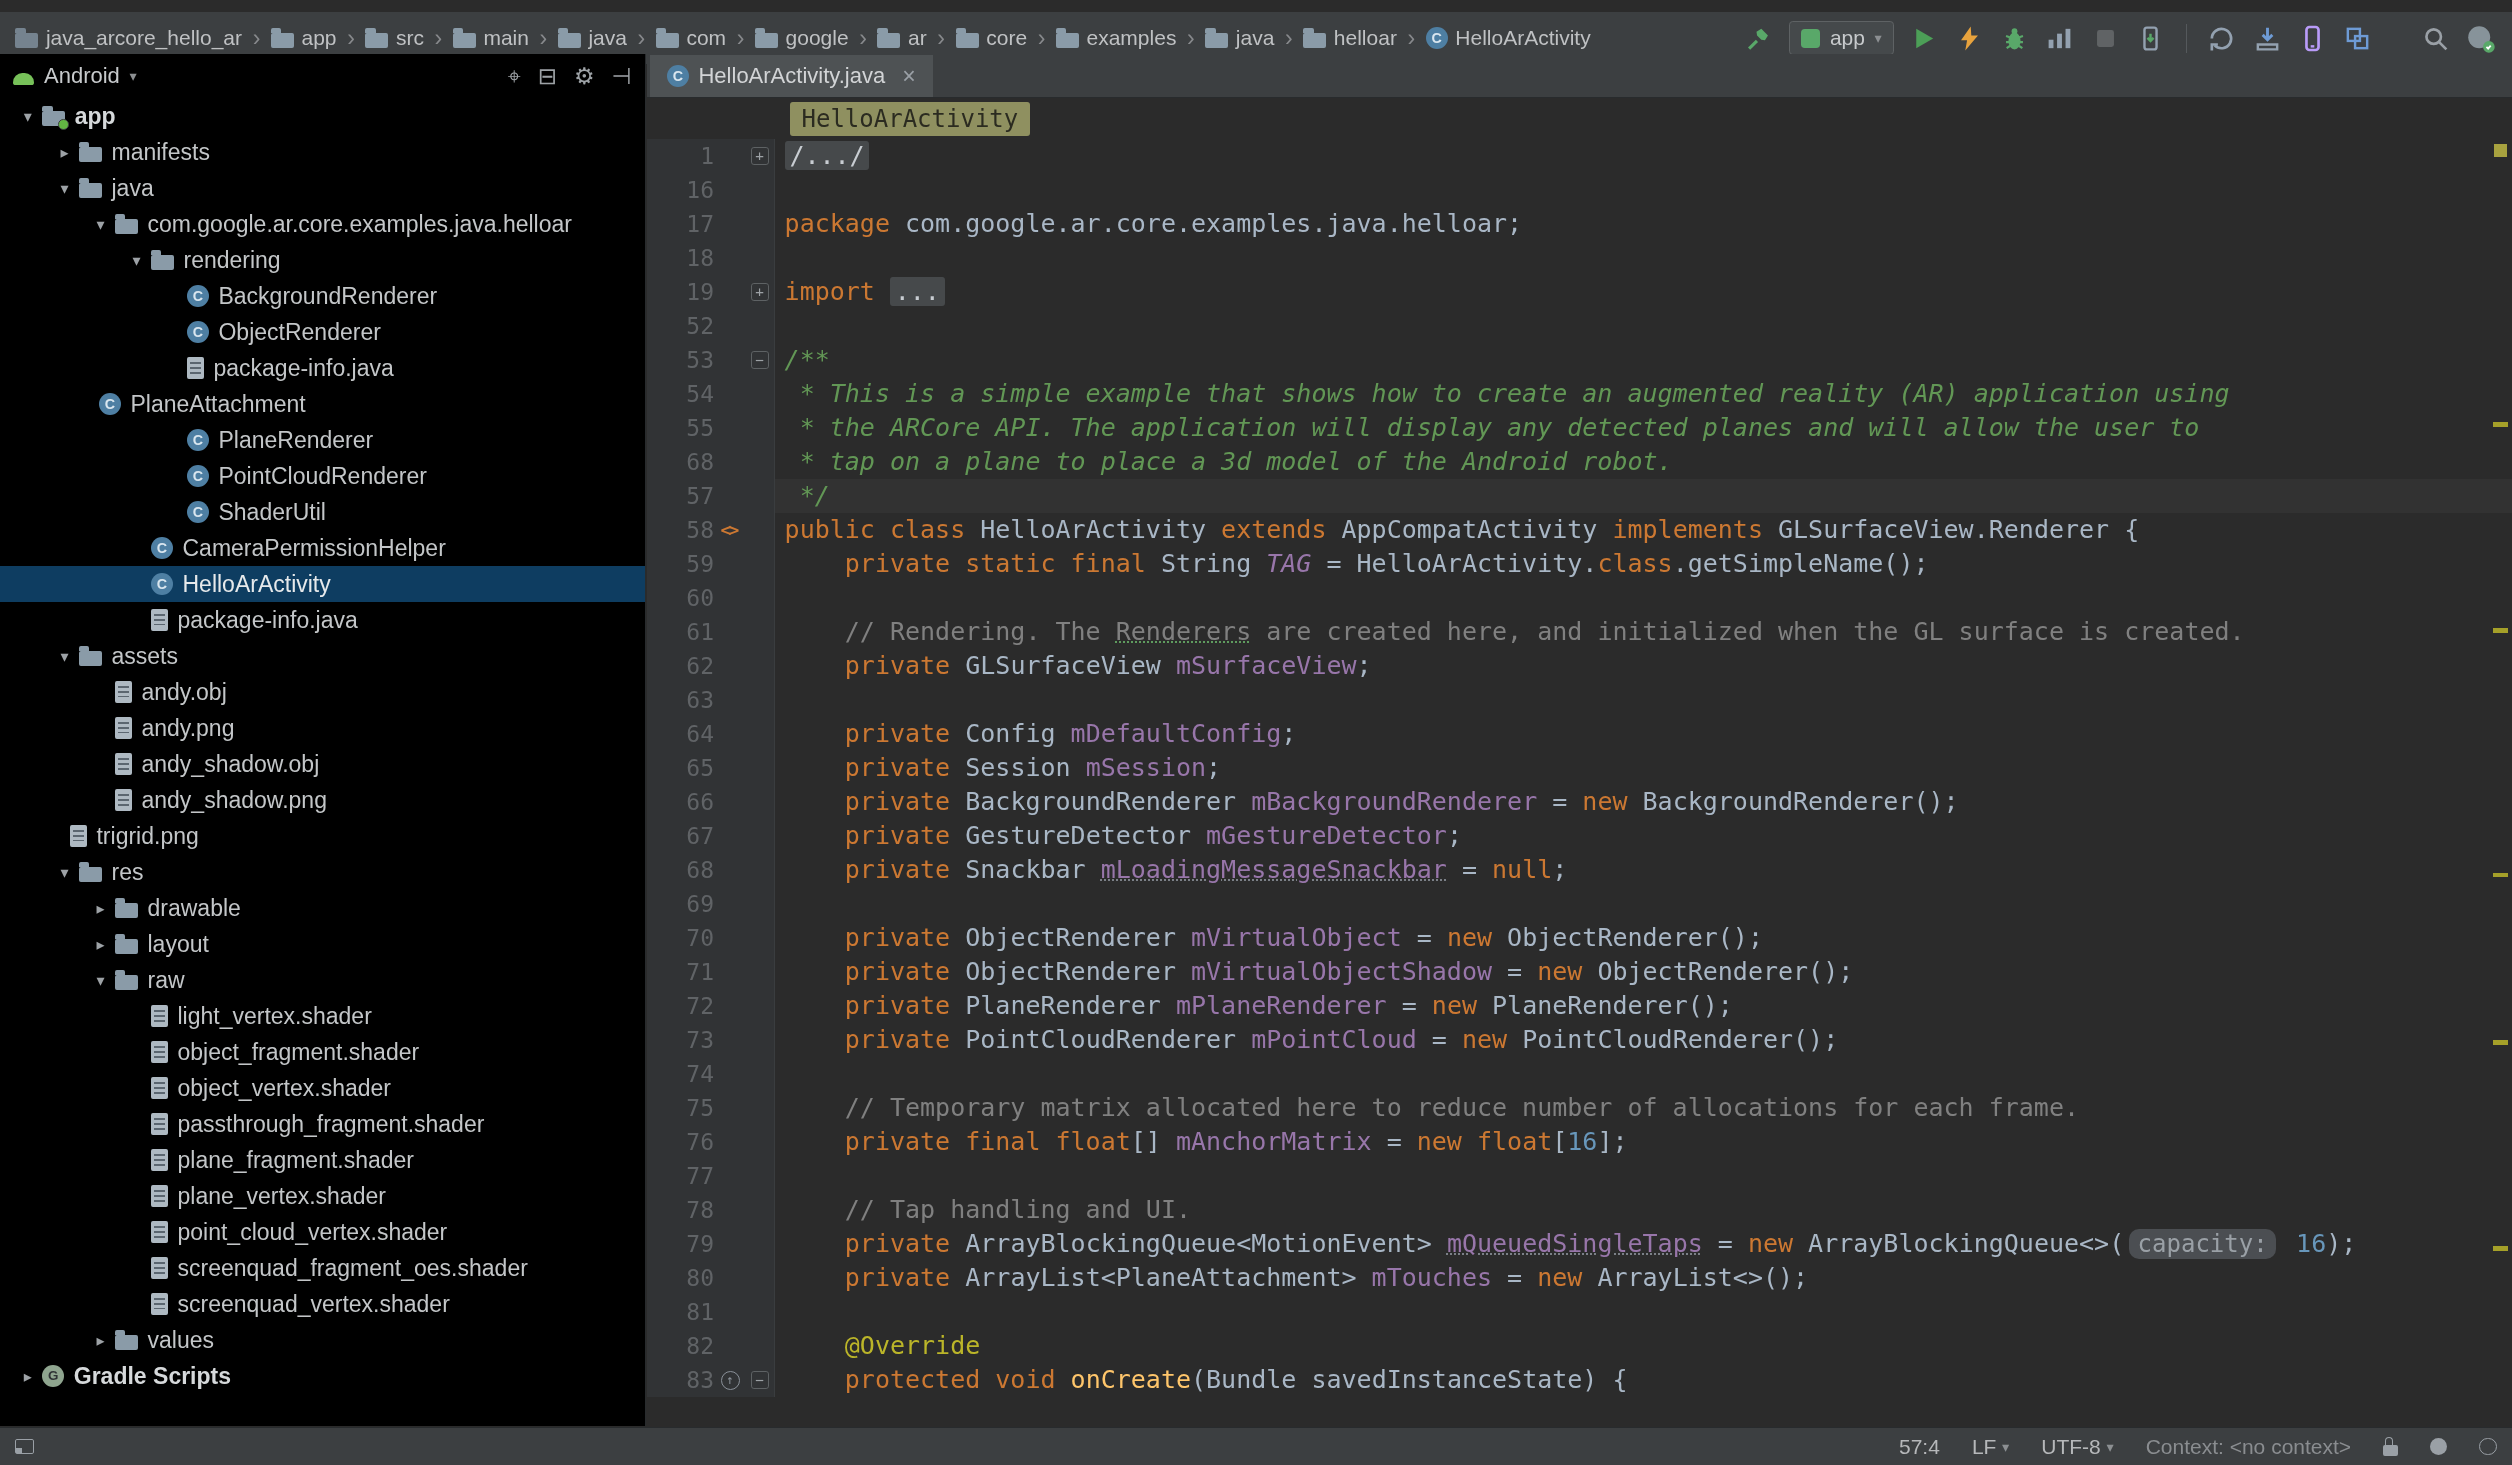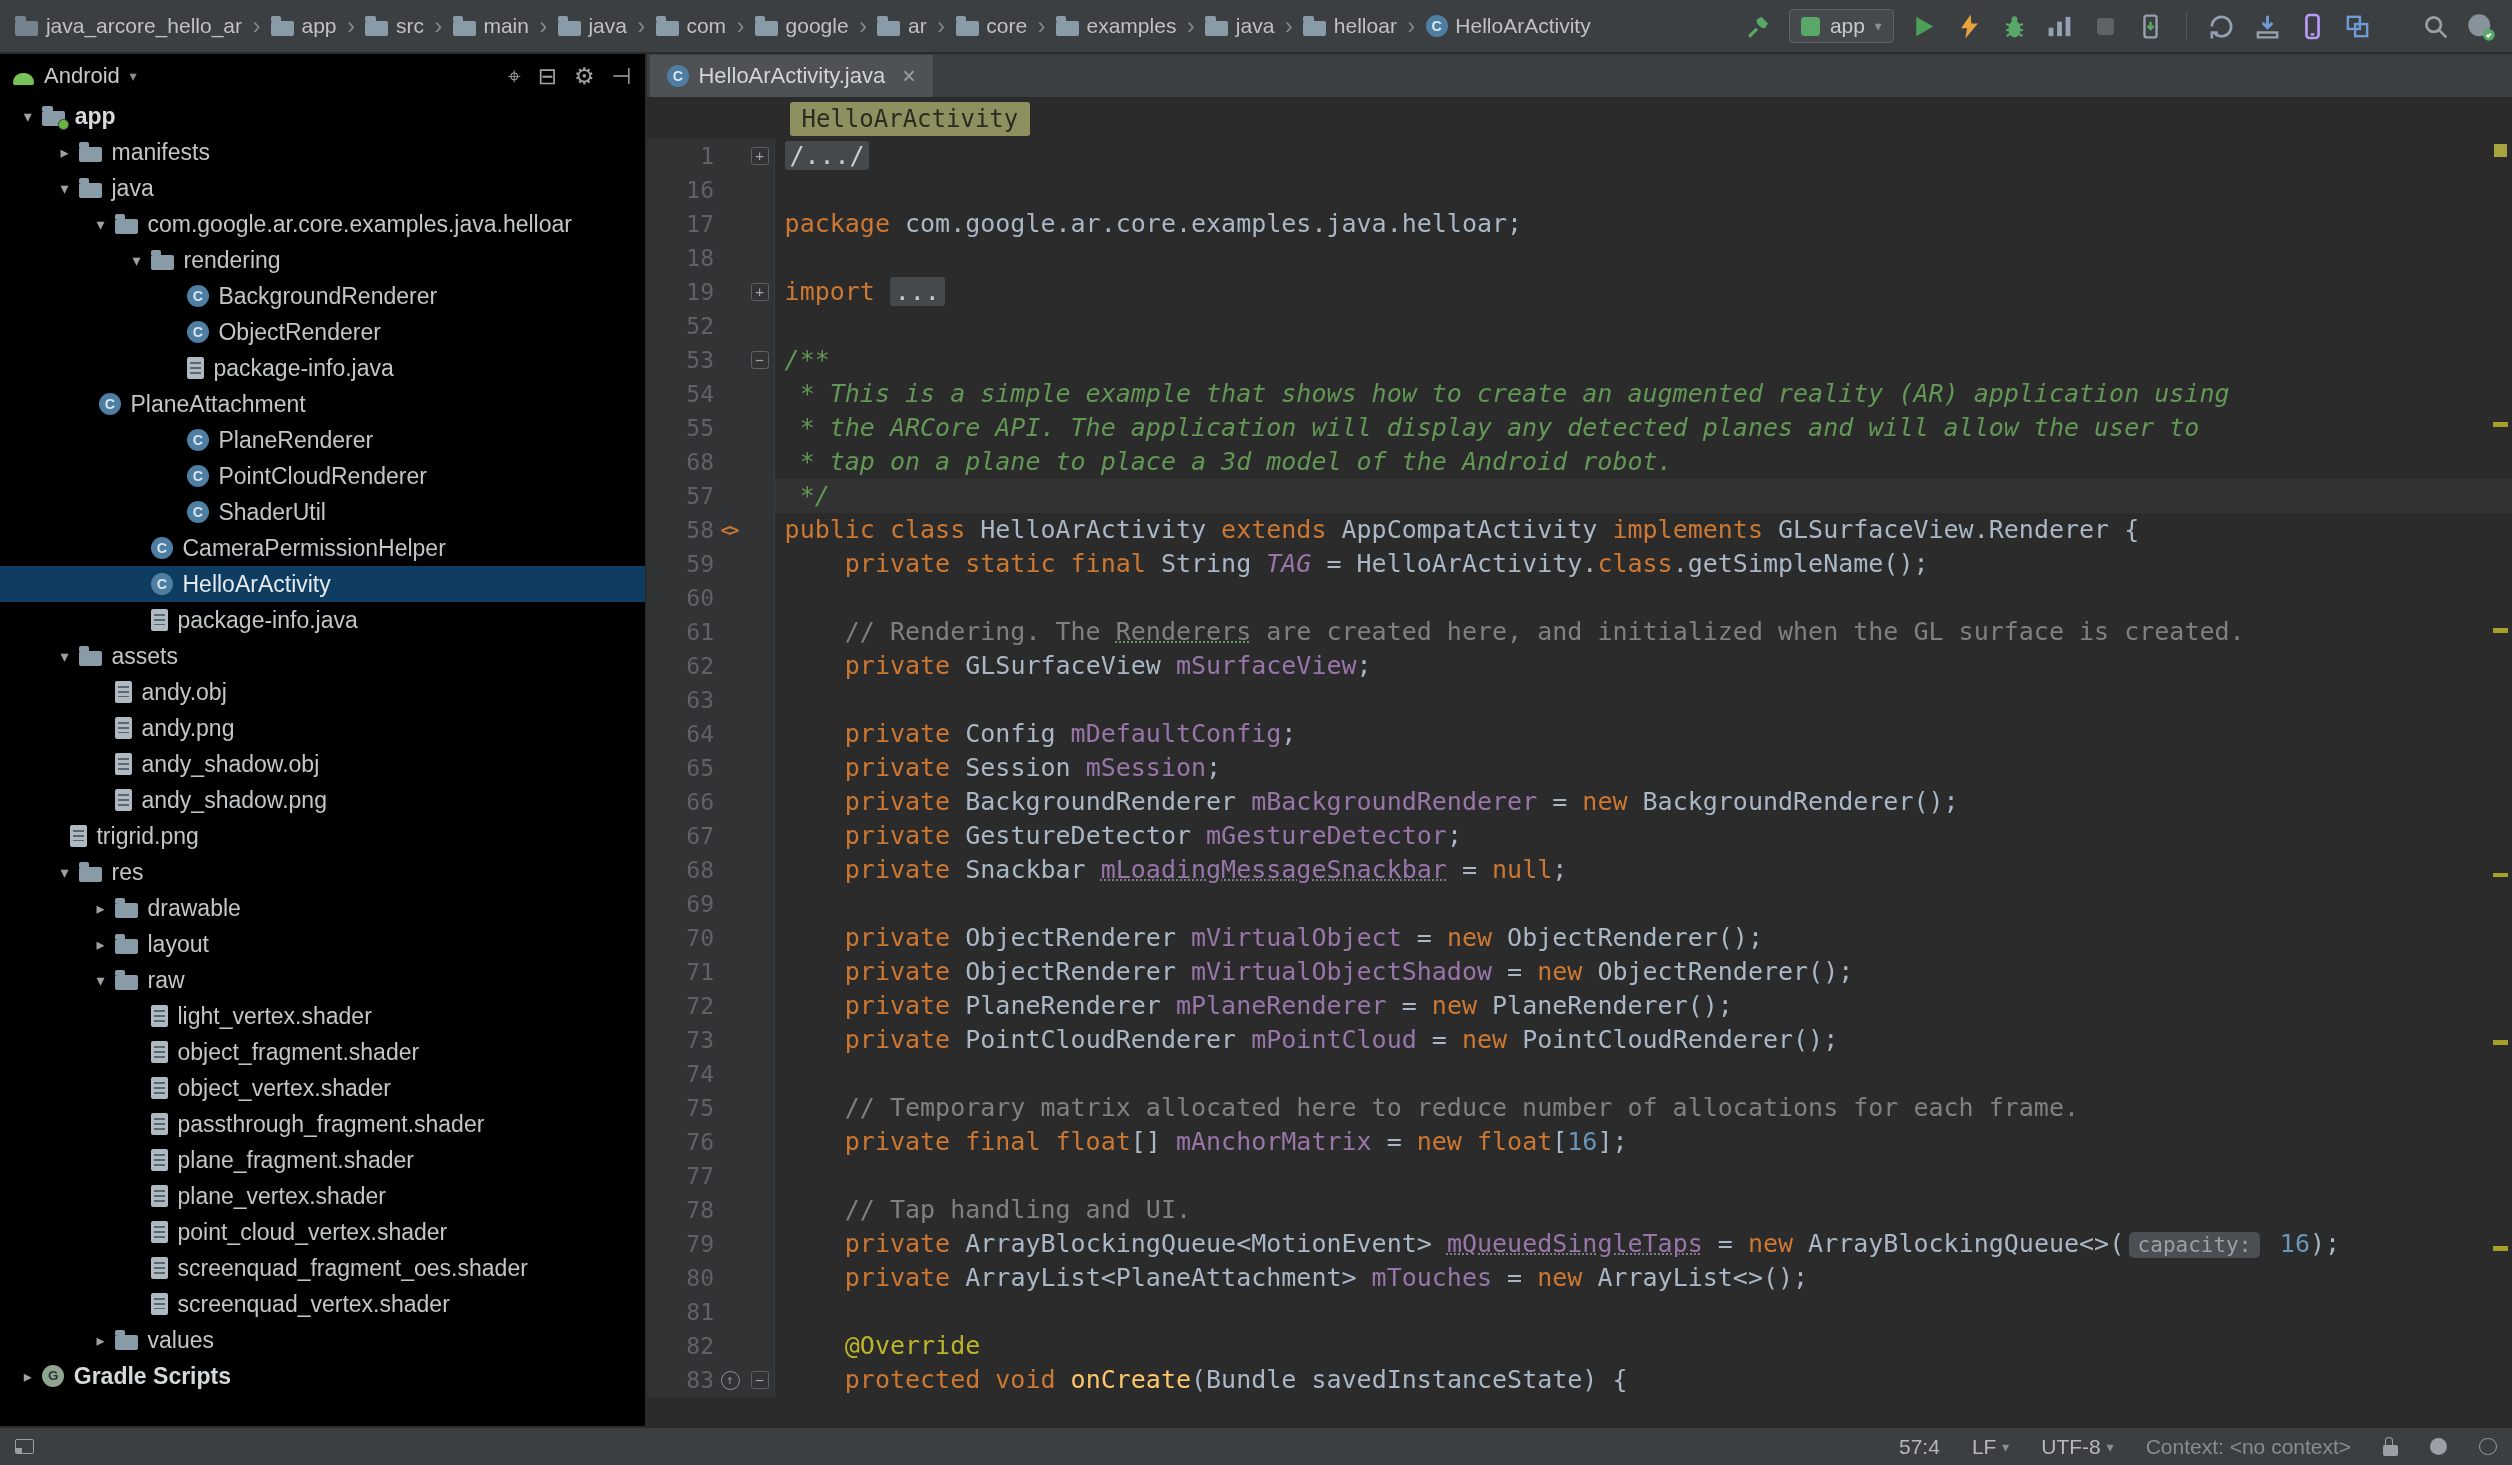--- a/index.html
+++ b/index.html
@@ -1,20 +1,20 @@
 <!DOCTYPE html>
 <html><head>
 <meta charset="utf-8">
 <style>
   html,body{margin:0;padding:0;background:#2b2b2b;}
   body{width:2512px;height:1465px;overflow:hidden;font-family:"Liberation Sans",sans-serif;color:#bbbdbf;}
   .app{position:relative;width:2512px;height:1465px;background:#2b2b2b;}
 
   
-  .toolbar{position:absolute;top:0;left:0;right:0;height:53px;background:#3c3f41;border-bottom:1px solid #282b2d;display:flex;align-items:center;padding:0 15.3px;box-sizing:border-box;}
+  .toolbar{position:absolute;top:12px;left:0;right:0;height:53px;background:#3c3f41;border-bottom:1px solid #282b2d;display:flex;align-items:center;padding:0 15.3px;box-sizing:border-box;}
   .crumbs{display:flex;align-items:center;gap:9.6px;font-size:21px;color:#bfc1c3;white-space:nowrap;}
   .crumb{display:flex;align-items:center;gap:7.6px;}
   .sep{color:#87898c;font-size:23px;margin:0 1px;}
   .tright{margin-left:auto;display:flex;align-items:center;gap:13.4px;}
   .tbtn{display:flex;align-items:center;justify-content:center;width:32px;height:32px;border-radius:3.8px;}
   .vsep{width:1px;height:29px;background:#55595c;margin:0 5.7px;}
   .runcfg{display:flex;align-items:center;gap:9.6px;background:#45494b;border:1px solid #5e6264;border-radius:3.8px;height:32px;padding:0 11.5px;font-size:21px;color:#c7cacc;}
   .dd{color:#8c8f92;font-size:14.3px;}
   .gapgroup{margin-left:32px;display:flex;align-items:center;gap:13.4px;}
 
@@ -70,21 +70,21 @@
   .t-fld{color:#9876aa;}
   .t-fldu{color:#9876aa;text-decoration:underline dotted 1.9px #7b8087;}
   .t-sfld{color:#9876aa;font-style:italic;}
   .t-com{color:#808080;}
   .t-comu{color:#808080;text-decoration:underline dotted 1.9px #5e9b5e;}
   .t-doc{color:#629755;font-style:italic;}
   .t-num{color:#6897bb;}
   .t-ann{color:#bbb529;}
   .t-mth{color:#ffc66b;}
   .t-fold{background:#46494b;color:#c8cdd2;border-radius:2.9px;padding:0 4.8px;}
-  .t-inlay{background:#4b4e52;color:#9aa0a6;border-radius:5px;padding:1px 8.6px;font-size:21px;margin:0 4.8px;}
+  .t-inlay{background:#4b4e52;color:#9aa0a6;border-radius:10px;padding:1px 8.6px;font-size:24px;margin:0 4.8px;}
   .stripe{position:absolute;top:0;right:0;width:25px;bottom:0;}
   .fsq{position:absolute;top:4.8px;right:4.8px;width:13.4px;height:13.4px;background:#a8a23f;}
   .mark{position:absolute;right:3.8px;width:15.3px;height:4.8px;background:#bbb529;opacity:.85;}
 
   
   .status{position:absolute;left:0;right:0;bottom:0;height:38px;background:#3c3f41;border-top:1px solid #282b2d;display:flex;align-items:center;padding:0 15.3px;box-sizing:border-box;font-size:21px;color:#b6b8ba;}
   .sright{margin-left:auto;display:flex;align-items:center;gap:32px;}
   .sitem{display:flex;align-items:center;gap:5.7px;}
   .ctx{color:#8a8d90;}
   .ic-toggle{width:17px;height:13.4px;border:1.9px solid #9aa0a6;border-radius:1.9px;position:relative;}

